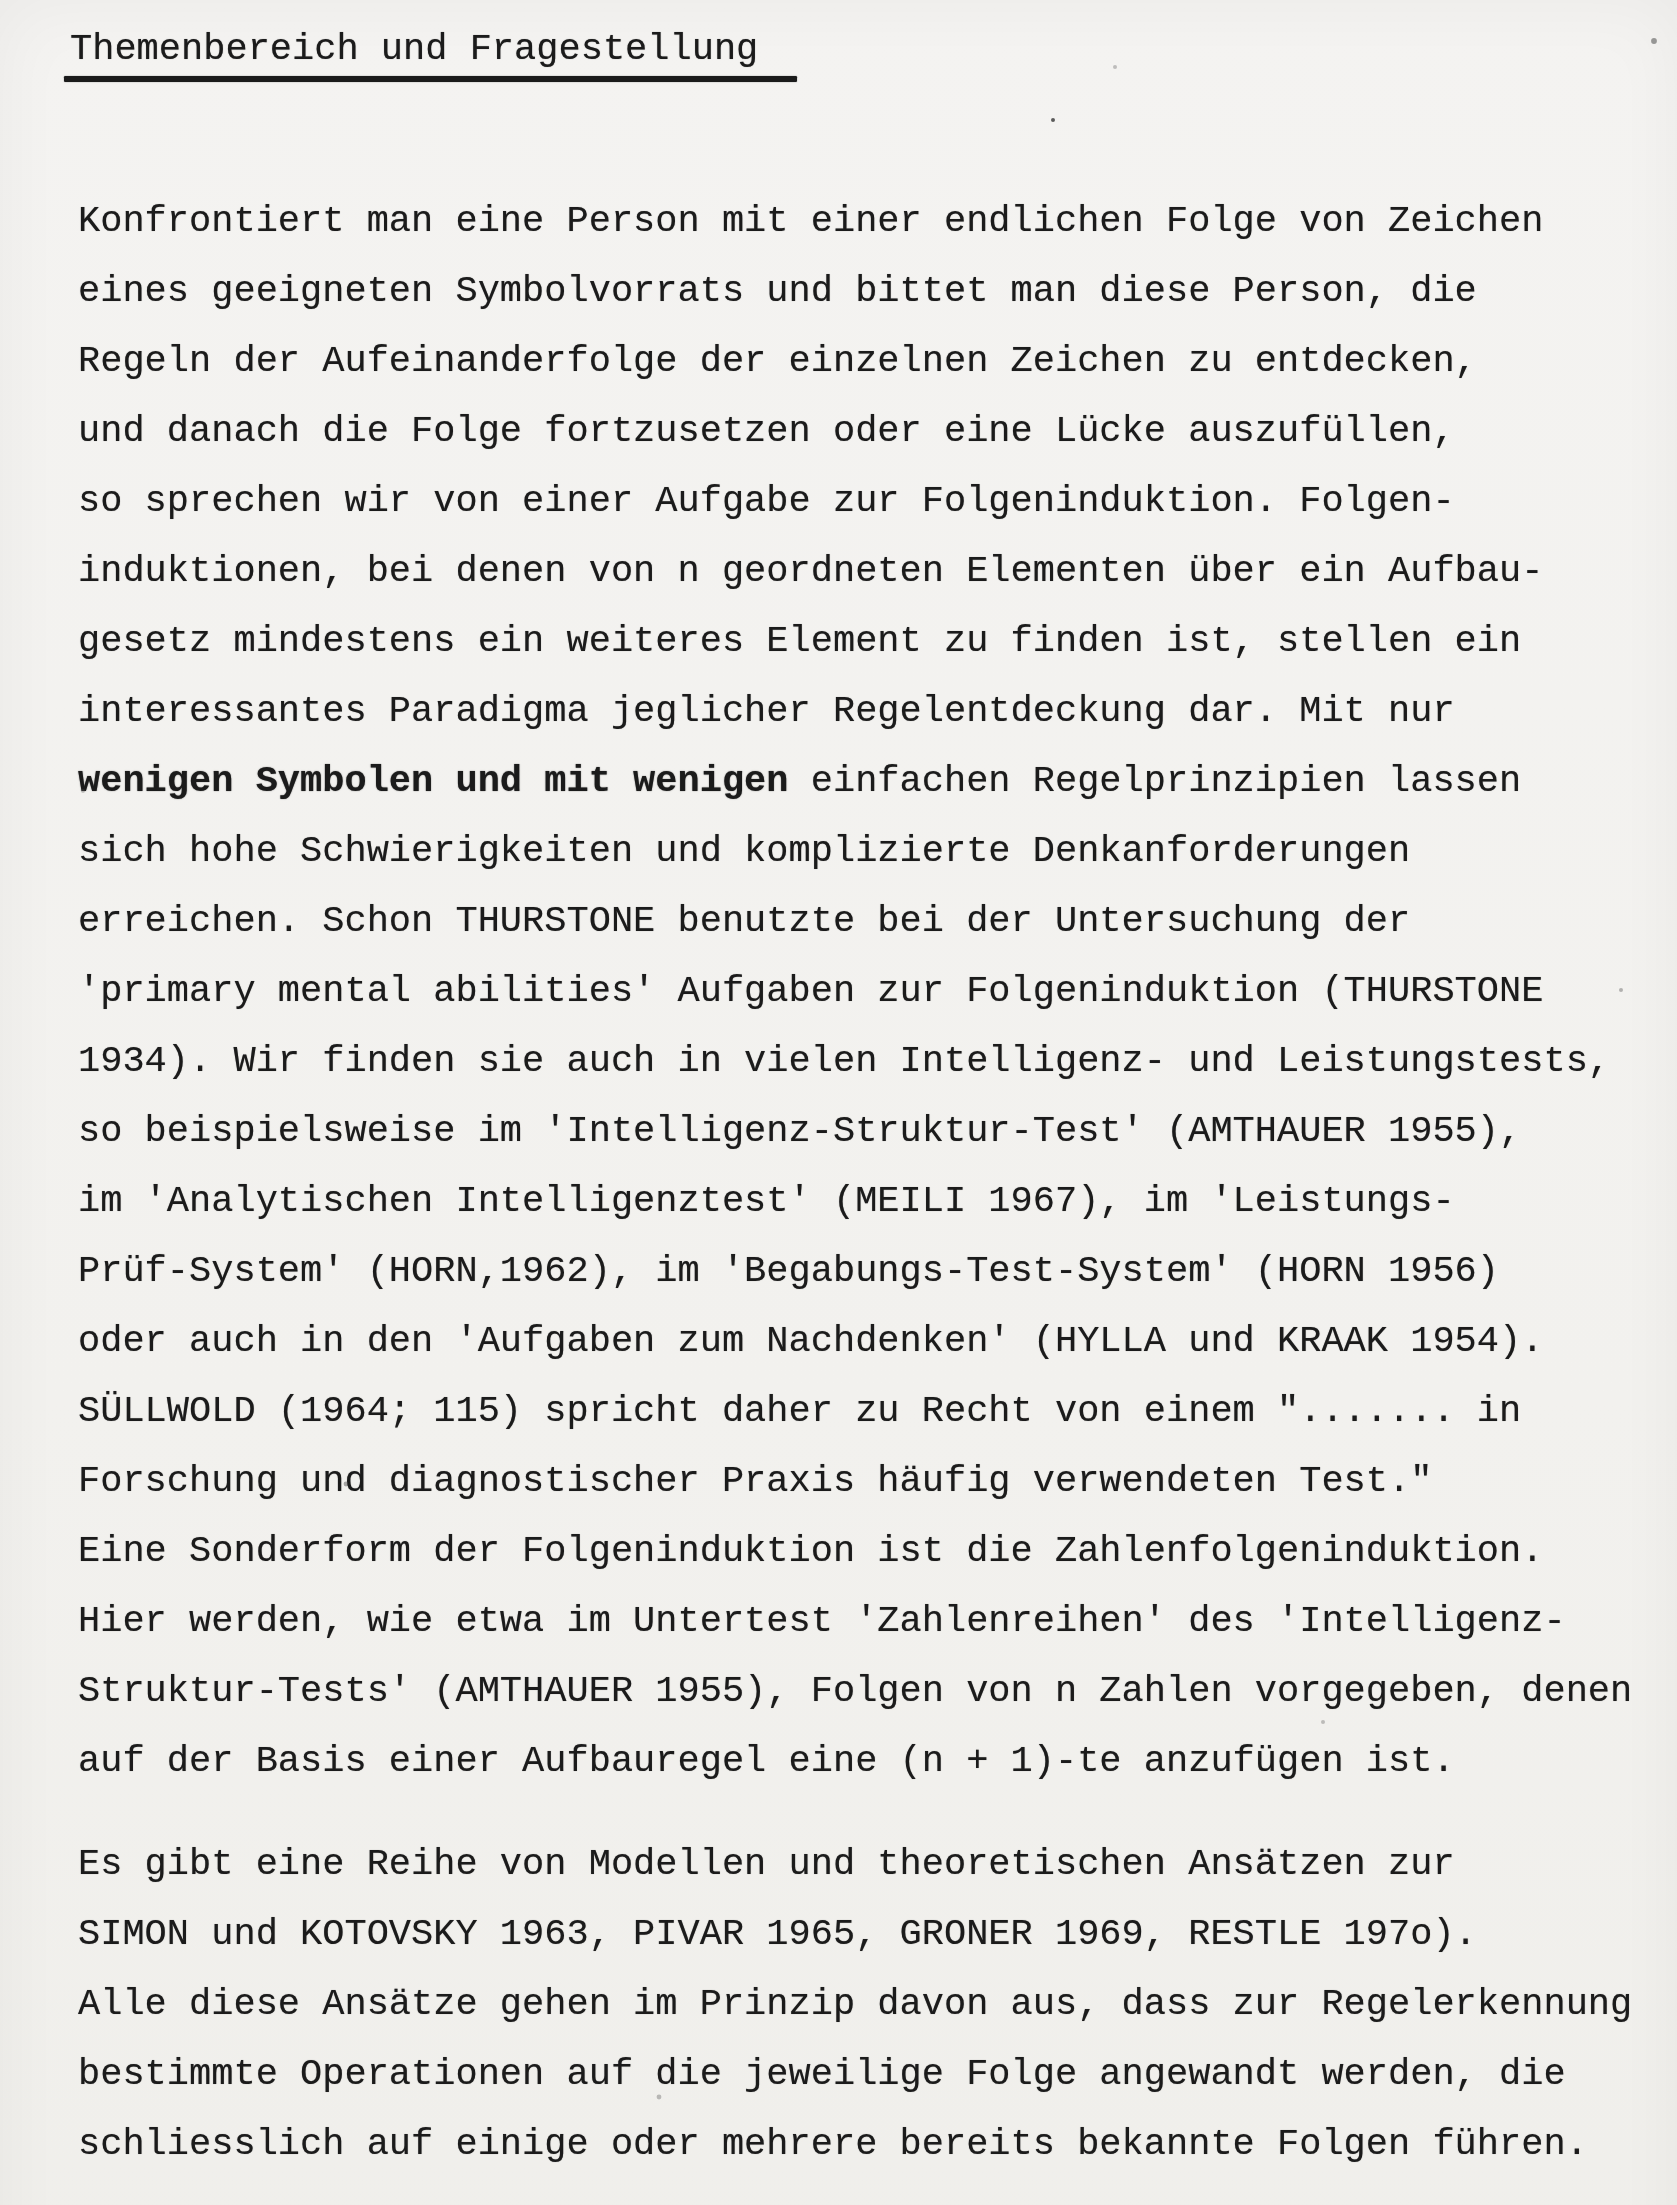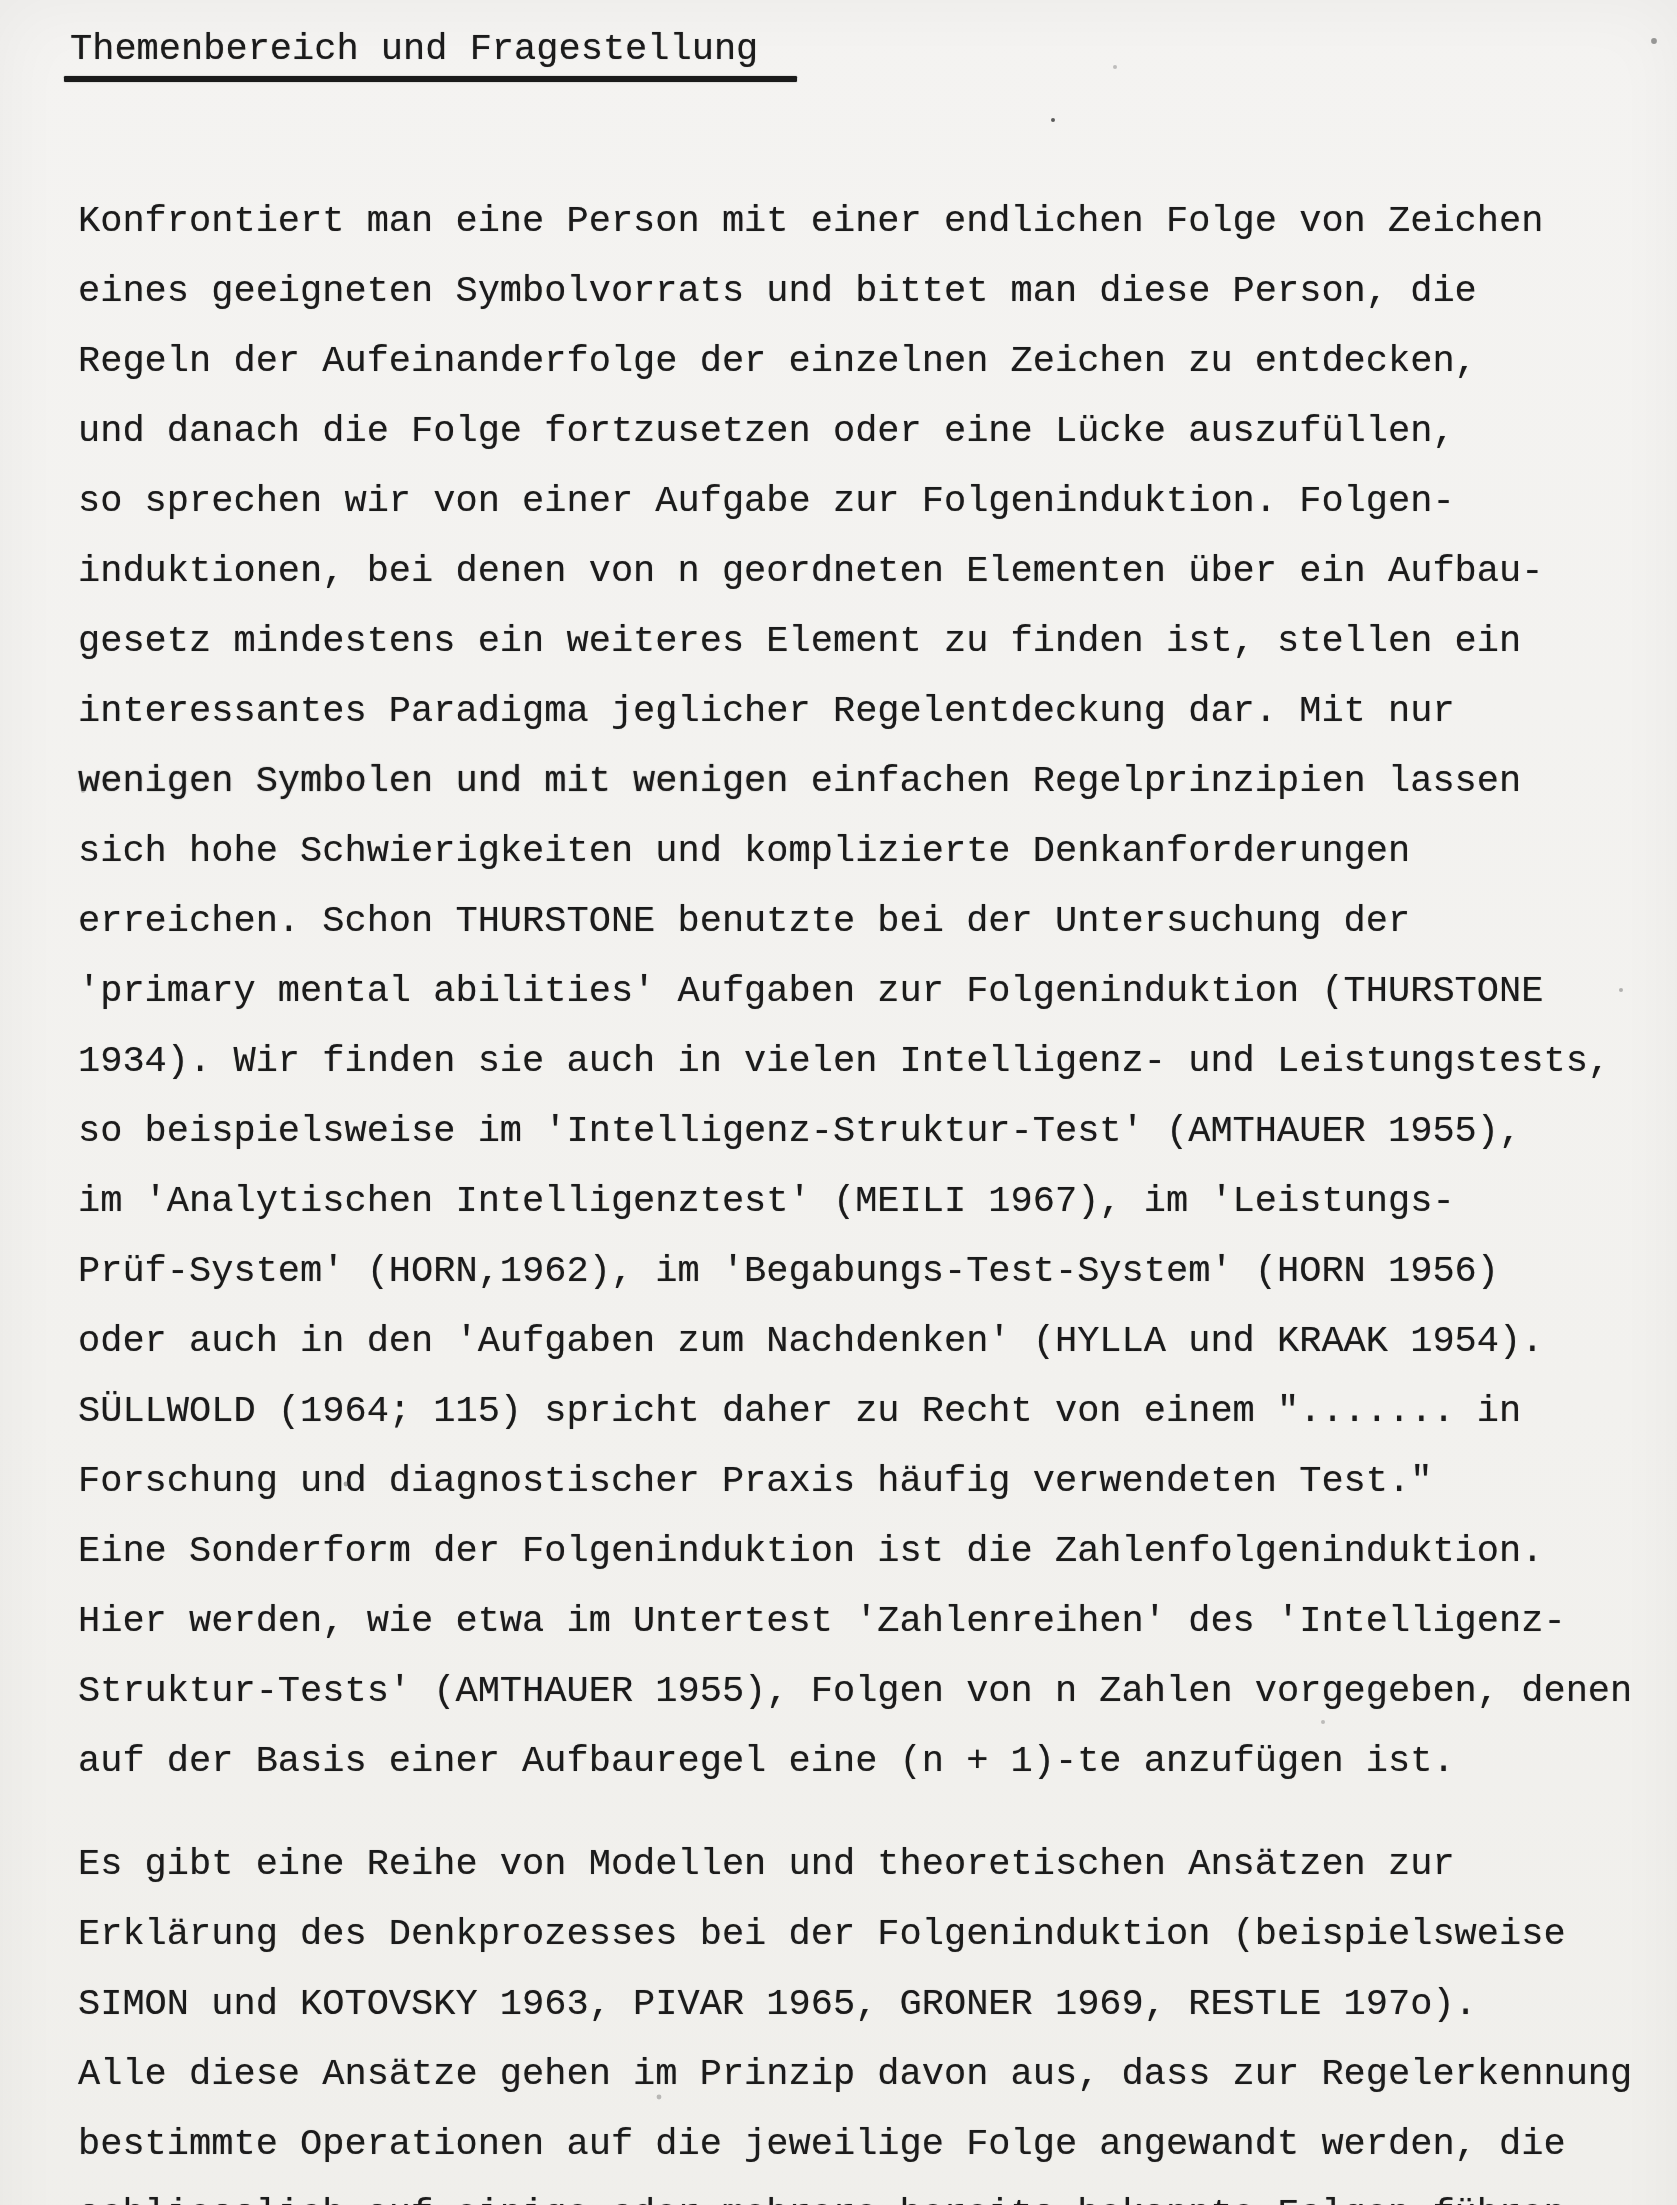--- a/index.html
+++ b/index.html
@@ -56,21 +56,21 @@
   .paragraph + .paragraph{margin-top:33px;}
   .line{
     height:70px;
     line-height:70px;
     font-size:37px;
     white-space:pre;
     letter-spacing:0;
     text-shadow:0 0 0.9px rgba(15,15,15,0.45);
   }
   .seg-bold{
-    font-weight:normal;
+    font-weight:bold;
     text-shadow:0 0 1.3px rgba(10,10,10,0.6);
     text-align:center;
   }
   .specks{
     position:absolute;
     left:1051px;
     top:118px;
     width:4px;
     height:4px;
     border-radius:50%;
@@ -114,21 +114,20 @@
         <div class="line">oder auch in den 'Aufgaben zum Nachdenken' (HYLLA und KRAAK 1954).</div>
         <div class="line">SÜLLWOLD (1964; 115) spricht daher zu Recht von einem "....... in</div>
         <div class="line">Forschung und diagnostischer Praxis häufig verwendeten Test."</div>
         <div class="line">Eine Sonderform der Folgeninduktion ist die Zahlenfolgeninduktion.</div>
         <div class="line">Hier werden, wie etwa im Untertest 'Zahlenreihen' des 'Intelligenz-</div>
         <div class="line">Struktur-Tests' (AMTHAUER 1955), Folgen von n Zahlen vorgegeben, denen</div>
         <div class="line">auf der Basis einer Aufbauregel eine (n + 1)-te anzufügen ist.</div>
       </div>
     <div class="paragraph">
         <div class="line">Es gibt eine Reihe von Modellen und theoretischen Ansätzen zur</div>
-        <div class="line">Erklärung des Denkprozesses bei der Folgeninduktion (beispielsweise</div>
         <div class="line">SIMON und KOTOVSKY 1963, PIVAR 1965, GRONER 1969, RESTLE 197o).</div>
         <div class="line">Alle diese Ansätze gehen im Prinzip davon aus, dass zur Regelerkennung</div>
         <div class="line">bestimmte Operationen auf die jeweilige Folge angewandt werden, die</div>
         <div class="line">schliesslich auf einige oder mehrere bereits bekannte Folgen führen.</div>
       </div>
   </div>
 
   <div class="specks"></div>
 </div>
 

